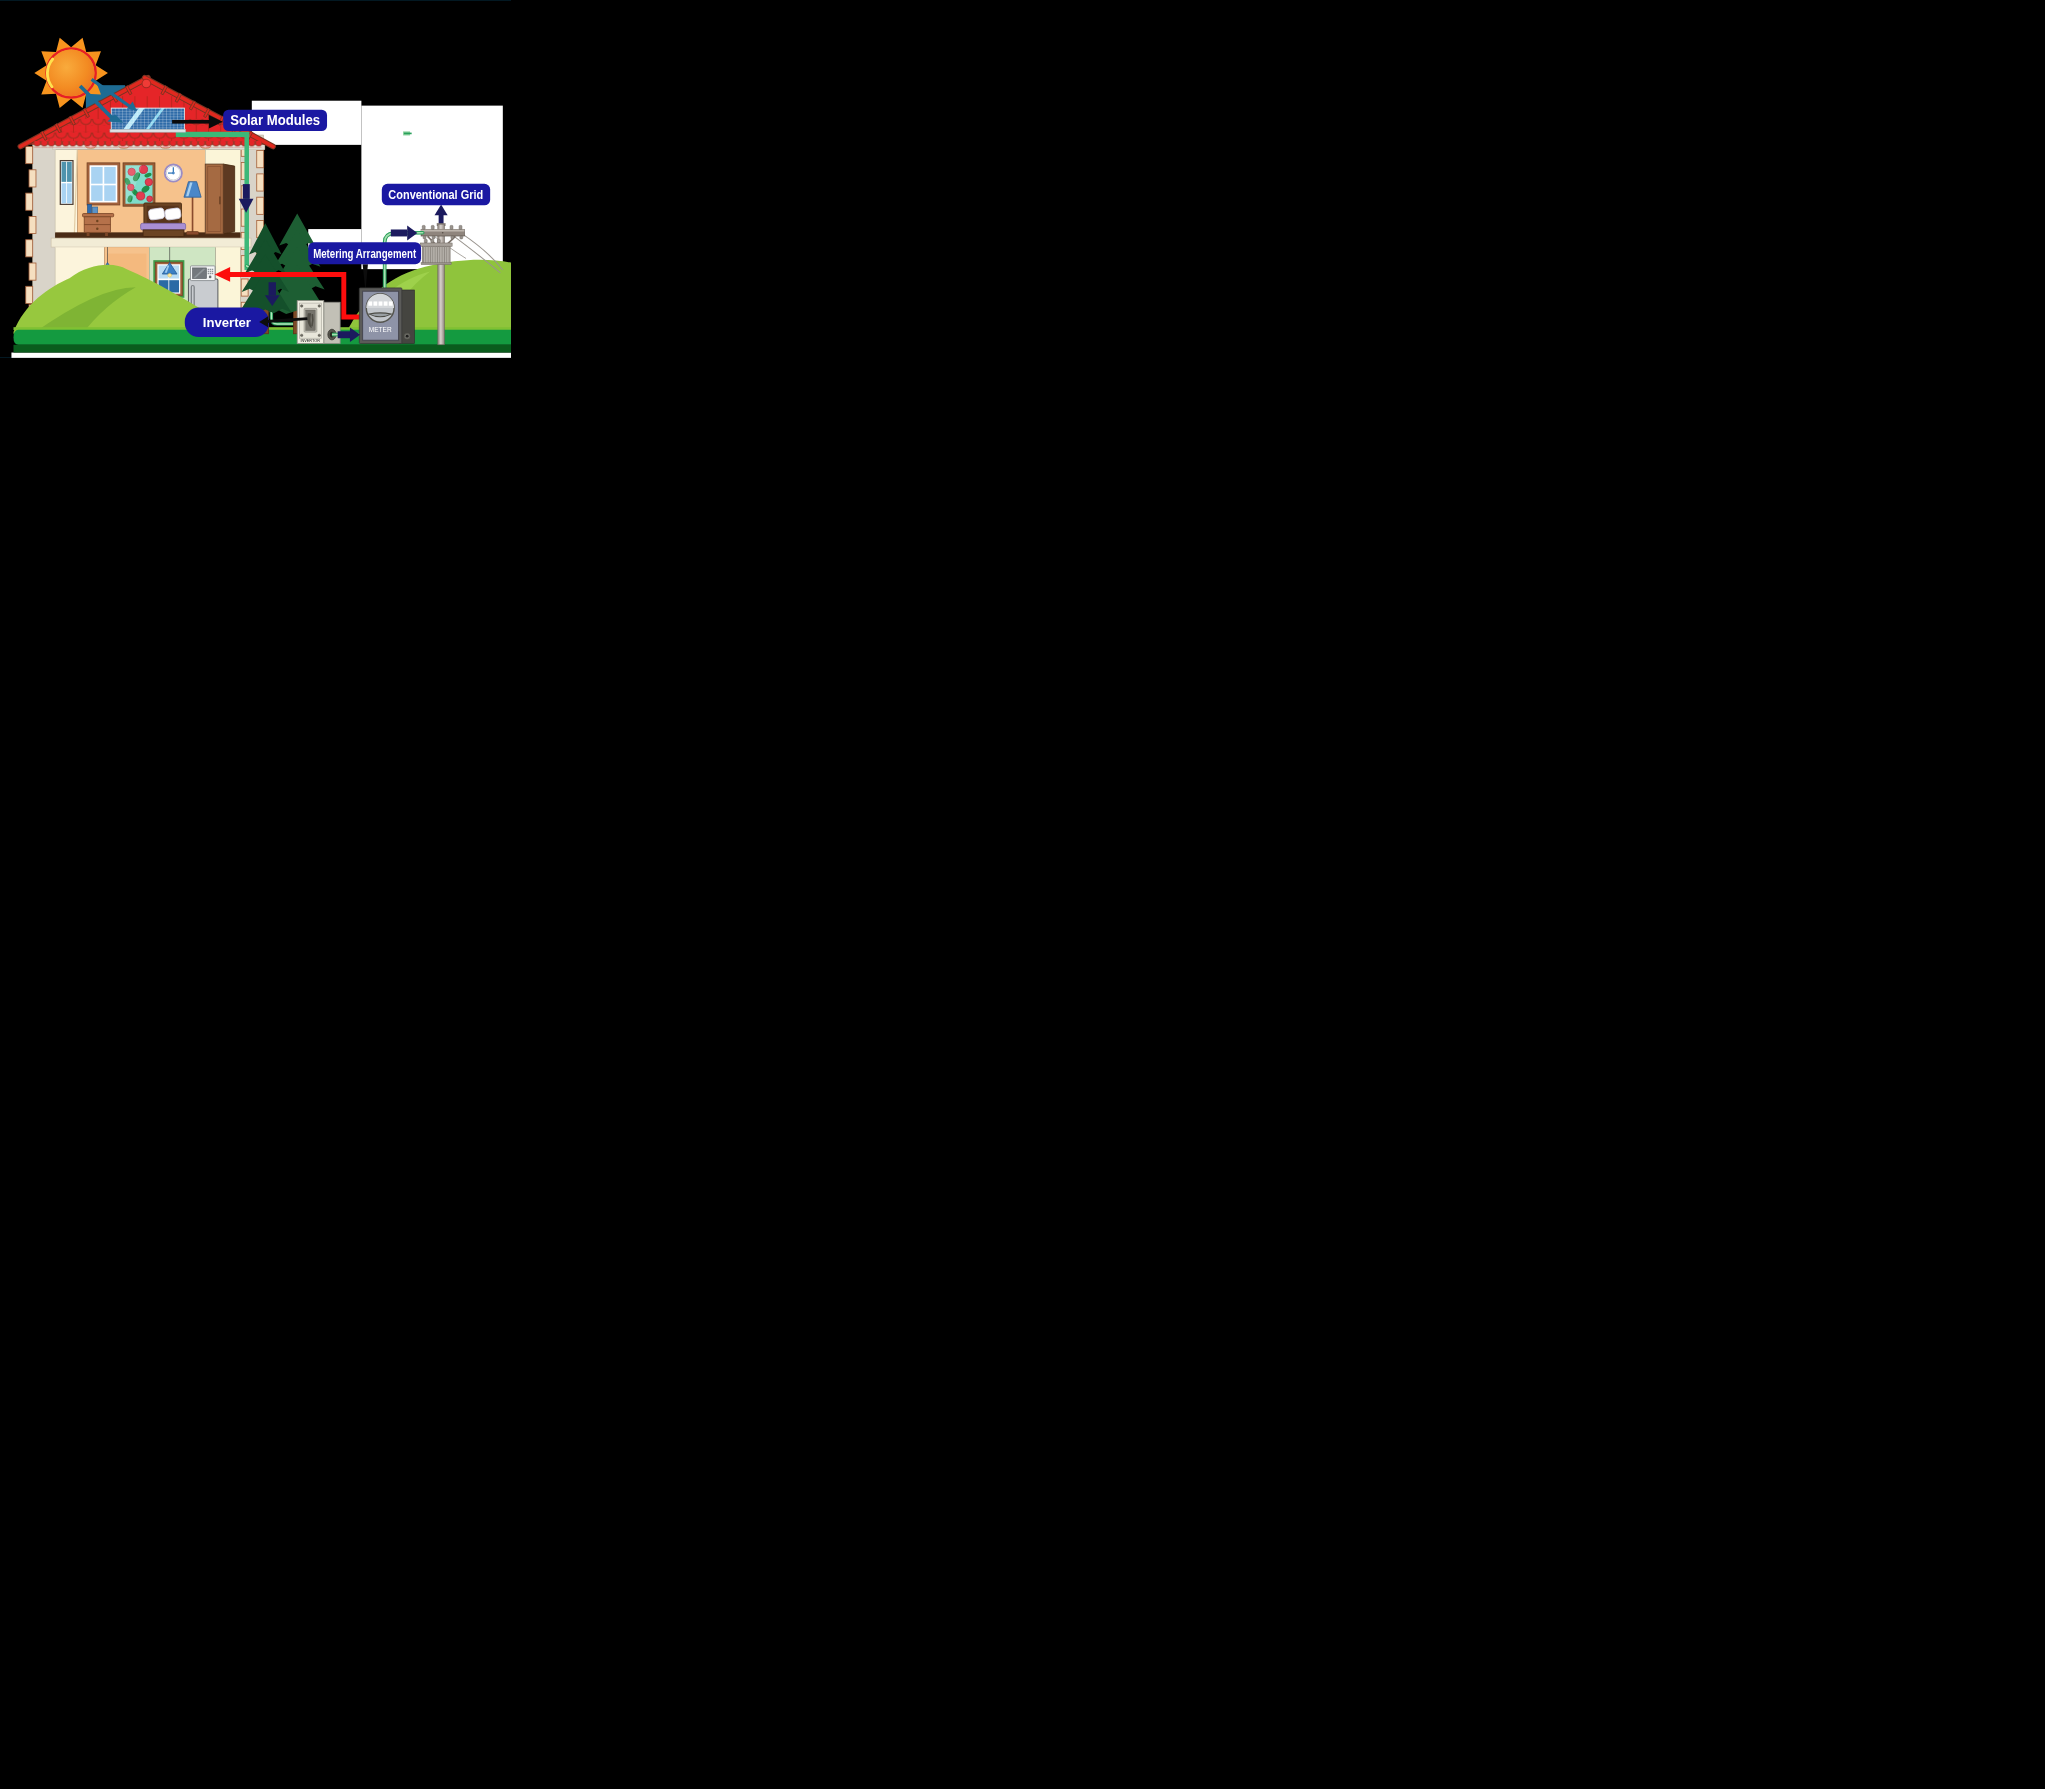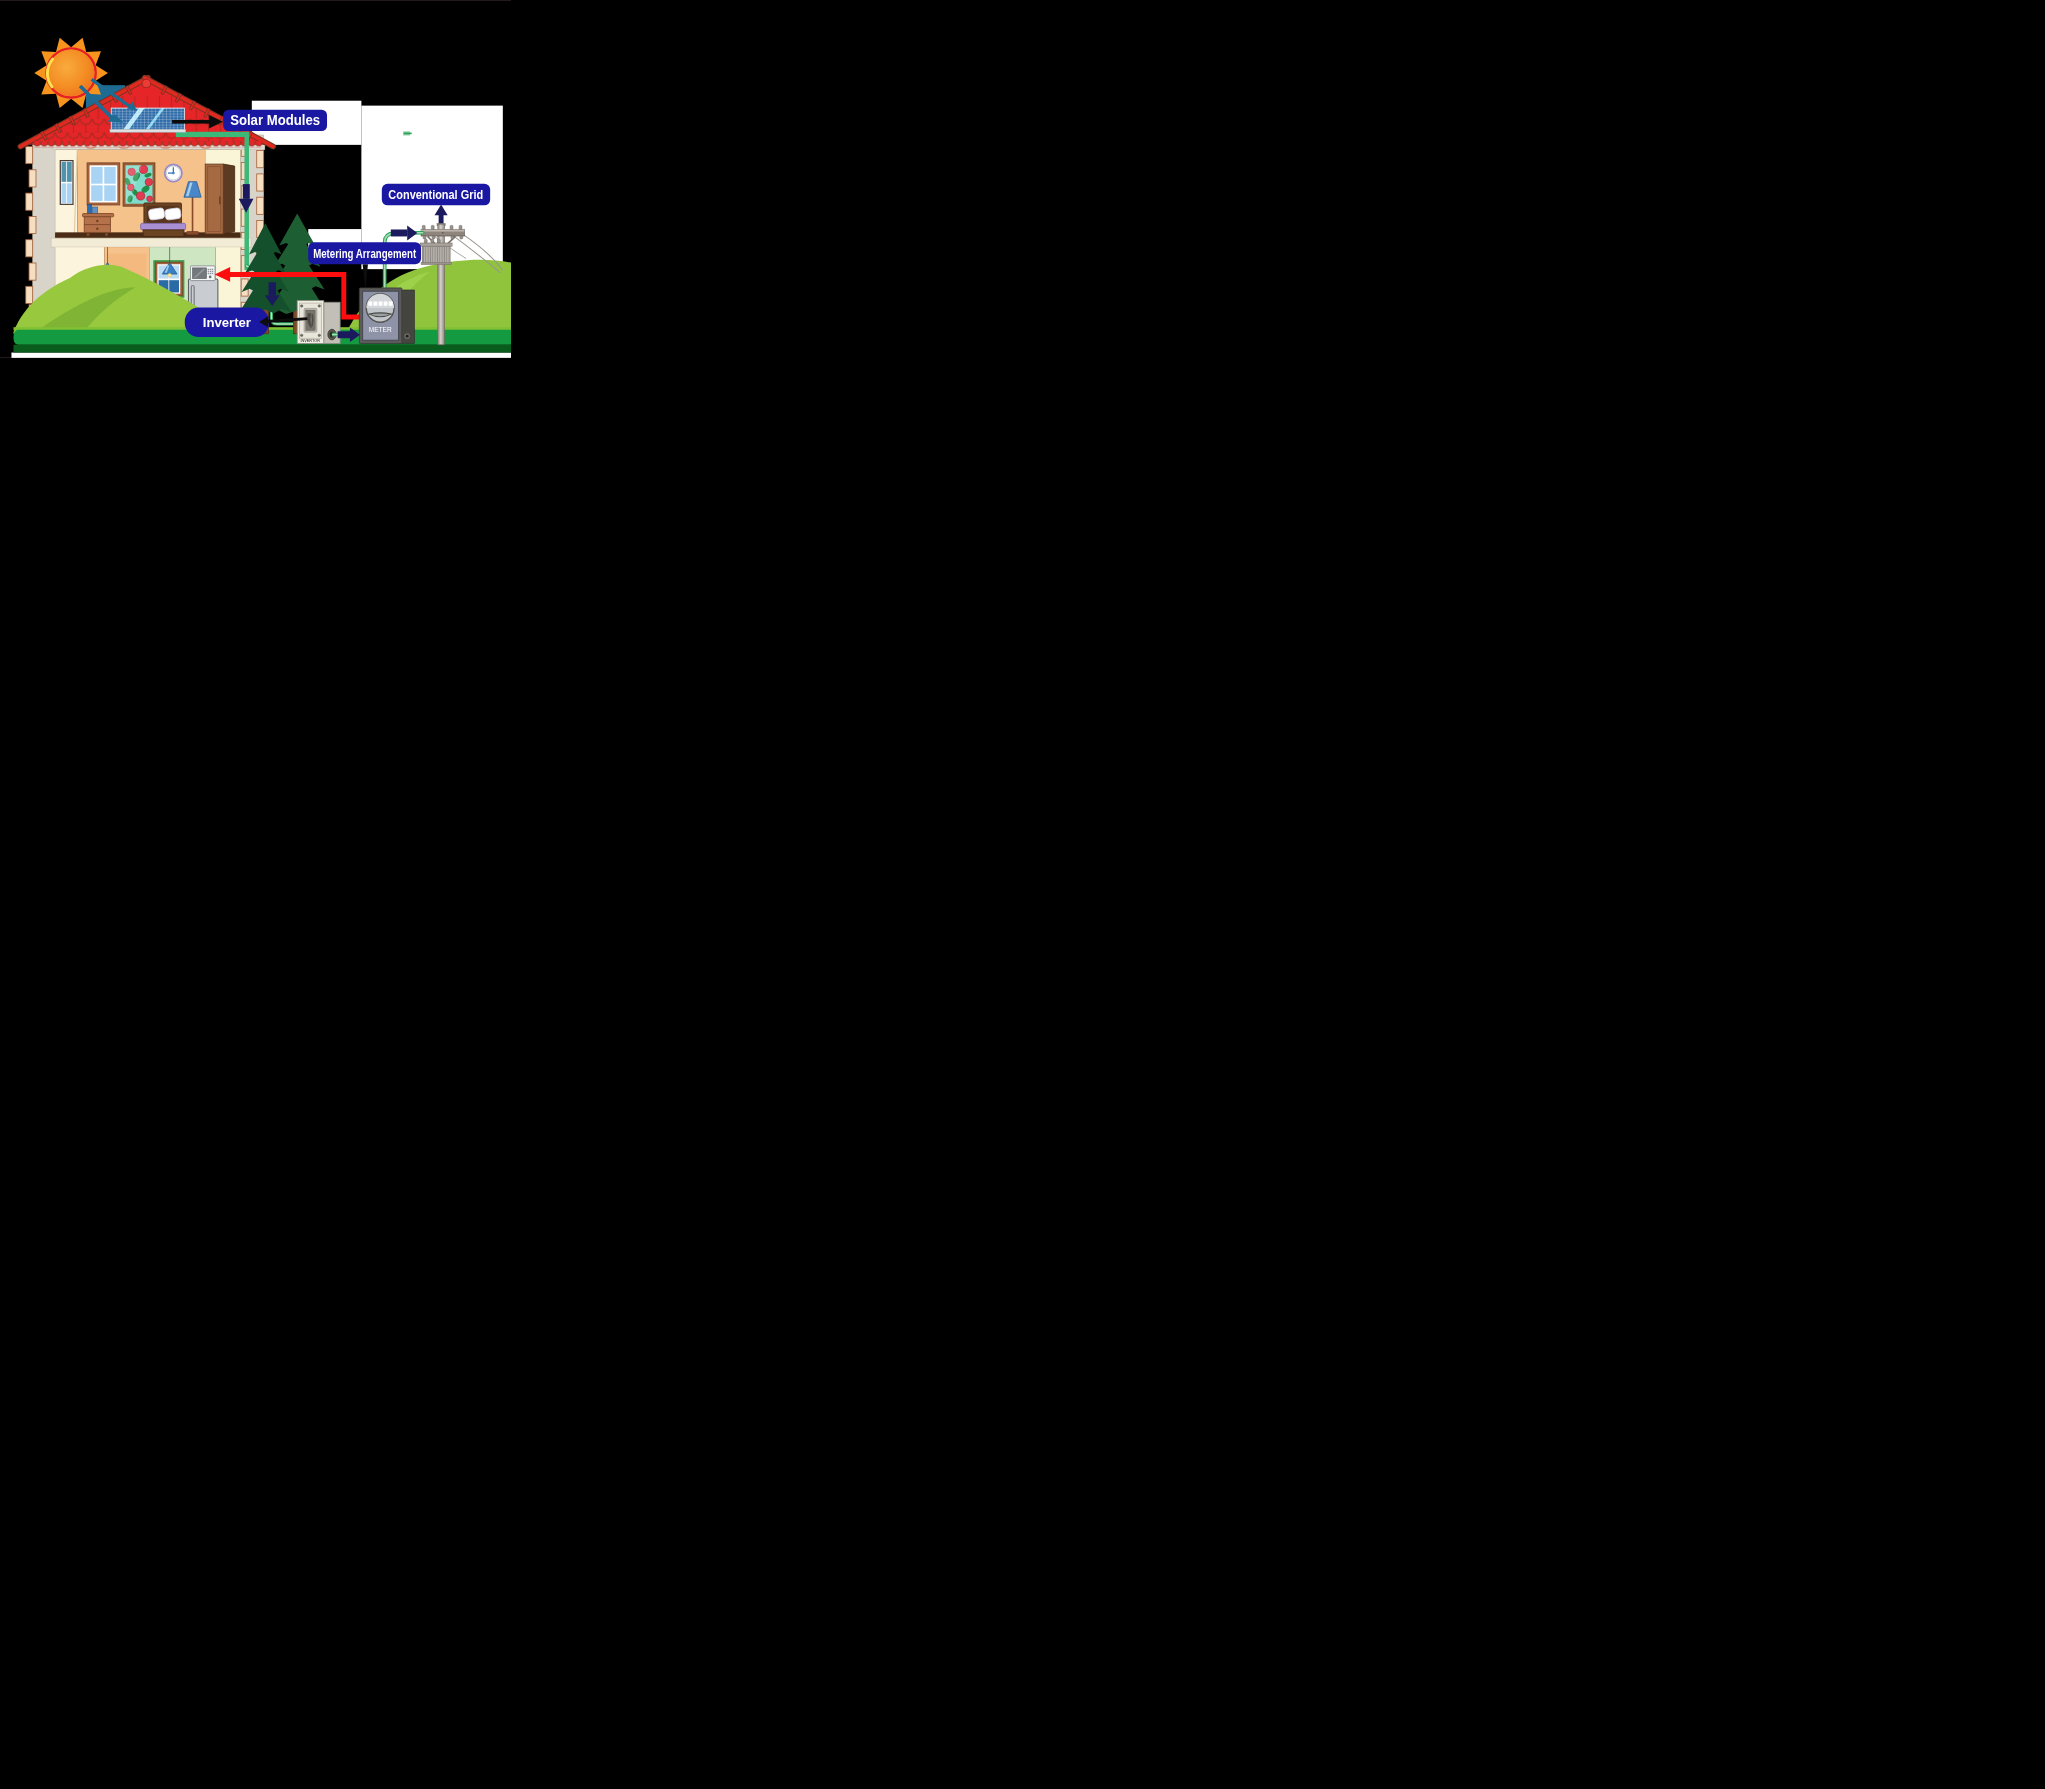--- a/index.html
+++ b/index.html
@@ -1,16 +1,16 @@
 <!DOCTYPE html>
 <html style="font-size:6.5px"><head>
 <meta charset="utf-8">
 <style>
   html,body{margin:0;padding:0;background:#000;}
-  .stage{position:relative;width:511px;height:358px;background:#f9a8d4;overflow:hidden;
+  .stage{position:relative;width:511px;height:358px;background:#0ea5e9;overflow:hidden;
          font-family:"Liberation Sans",sans-serif;}
   .stage svg{position:absolute;left:0;top:0;}
   text{font-family:"Liberation Sans",sans-serif;}
   .lbl{font-weight:bold;fill:#ffffff;}
 </style>
 </head>
 <body>
 
 <div class="stage">
 <svg width="511" height="358" viewBox="0 0 1250 875">

